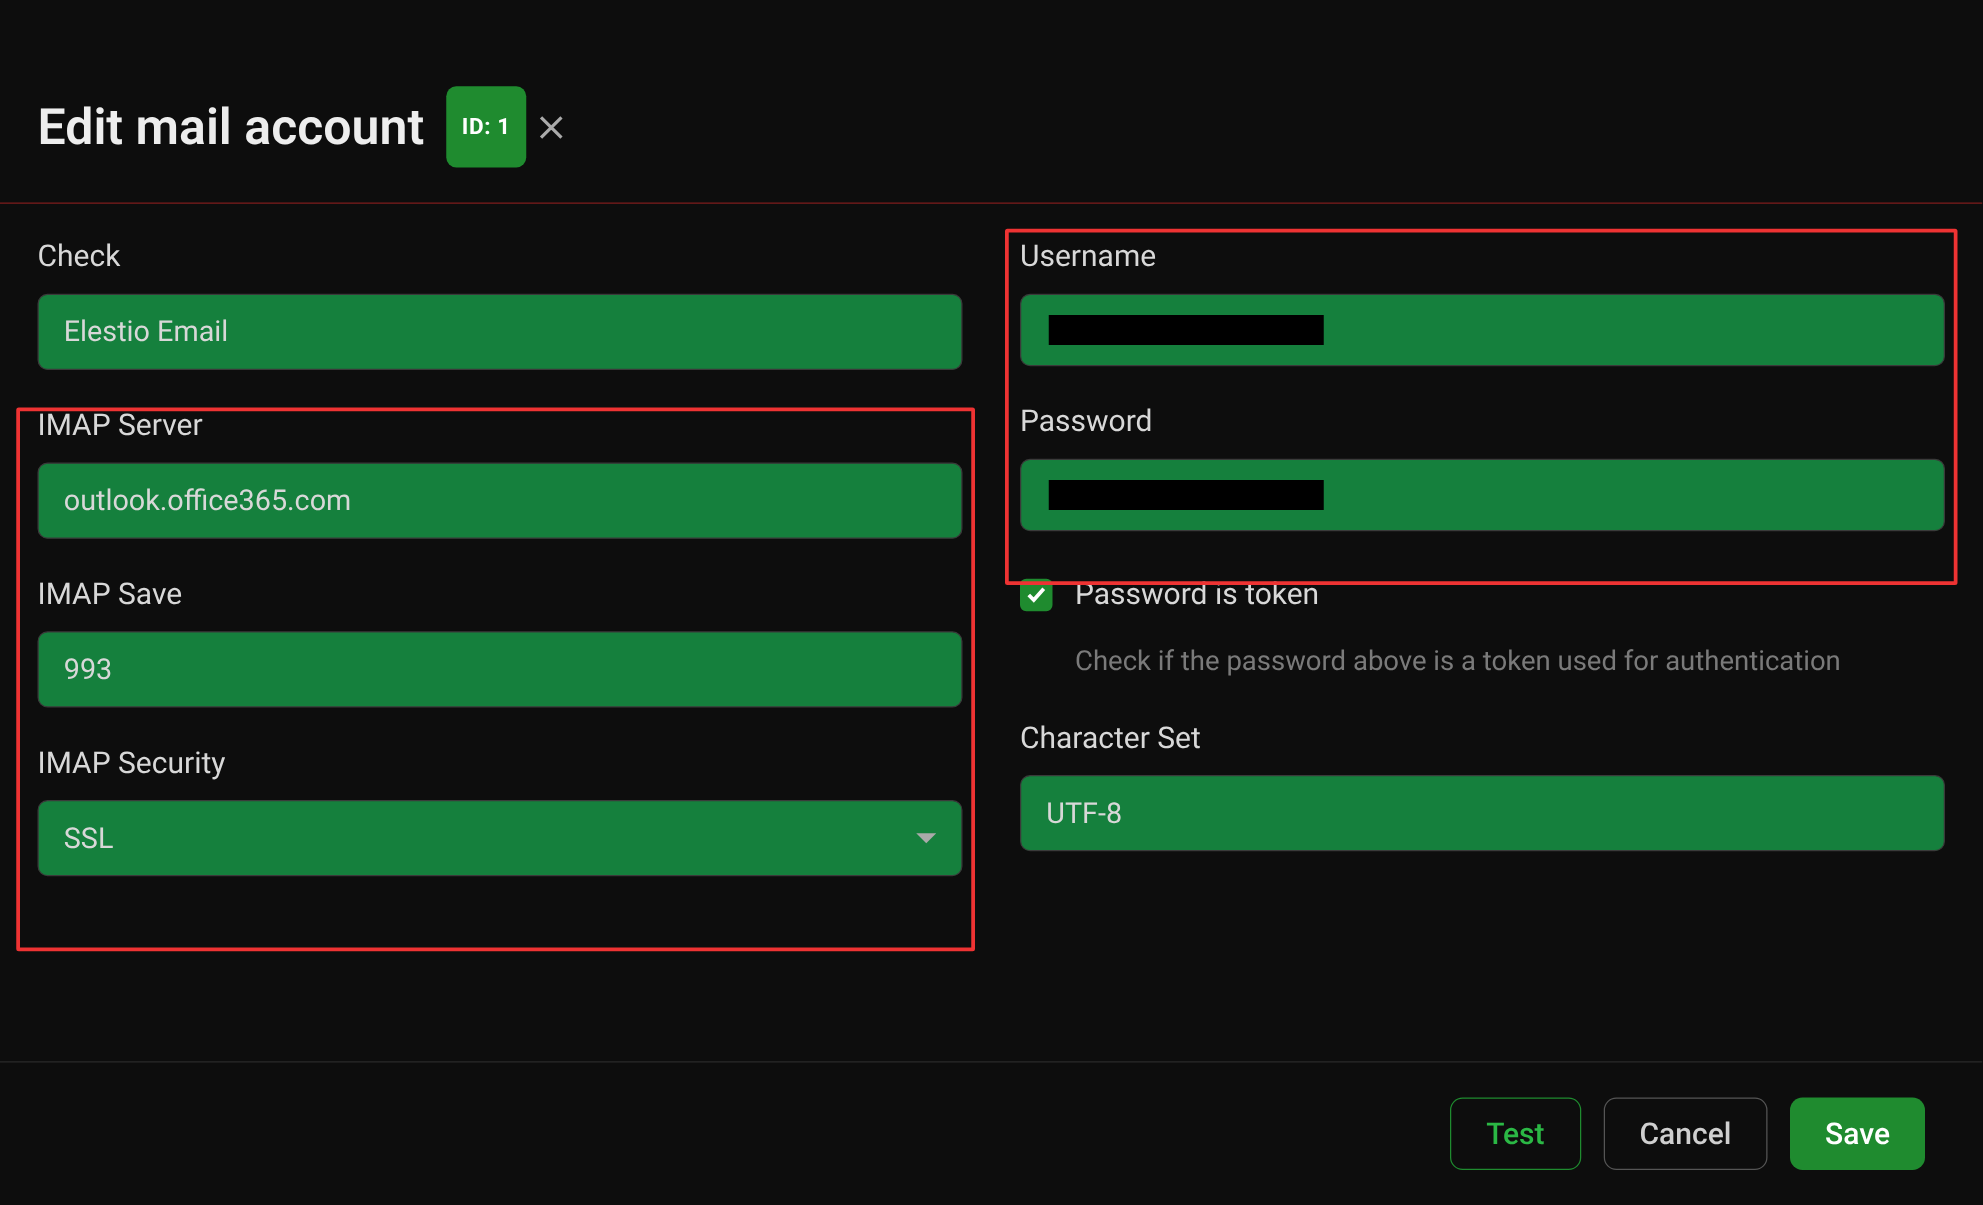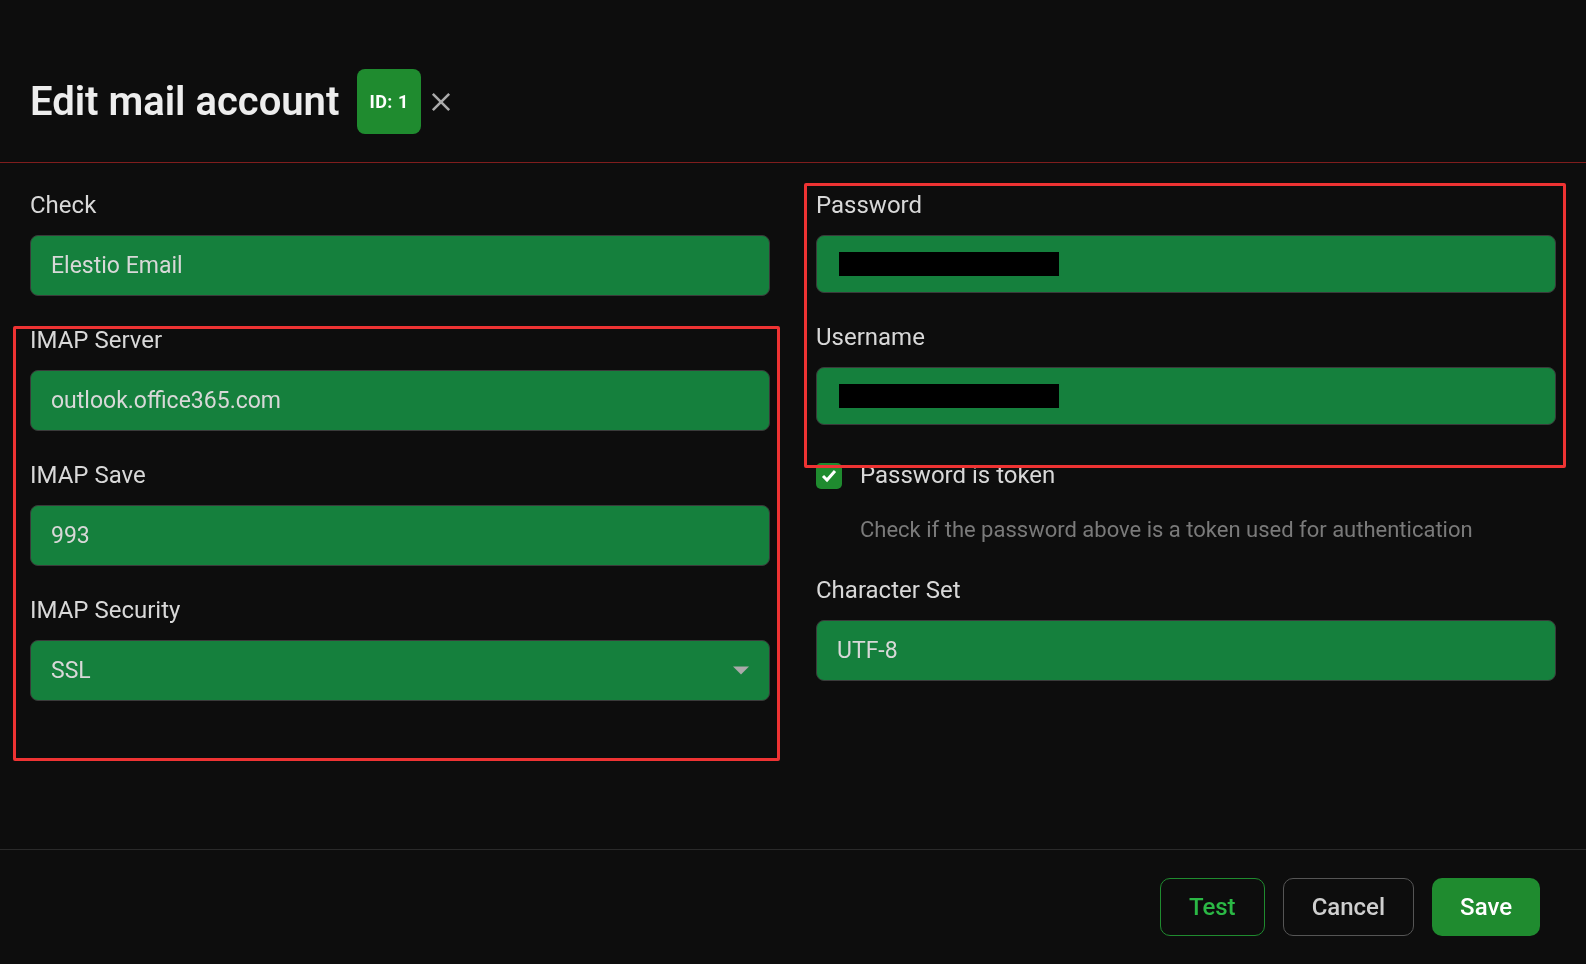--- a/index.html
+++ b/index.html
@@ -263,28 +263,28 @@
               </svg>
           </span>
         </div>
       </div>
     </div>
 
     <div class="column">
       <div class="highlight-box highlight-right"></div>
 
       <div class="field">
-        <label class="field-label">Password</label>
+        <label class="field-label">Username</label>
         <div class="field-input redacted-input">
           <div class="redacted"></div>
         </div>
       </div>
 
       <div class="field">
-        <label class="field-label">Username</label>
+        <label class="field-label">Password</label>
         <div class="field-input redacted-input">
           <div class="redacted"></div>
         </div>
       </div>
 
       <div class="checkbox-field">
         <div class="checkbox">
           <svg viewBox="0 0 16 16">
               <path d="M2 8 L6 12 L14 3"></path>
             </svg>

